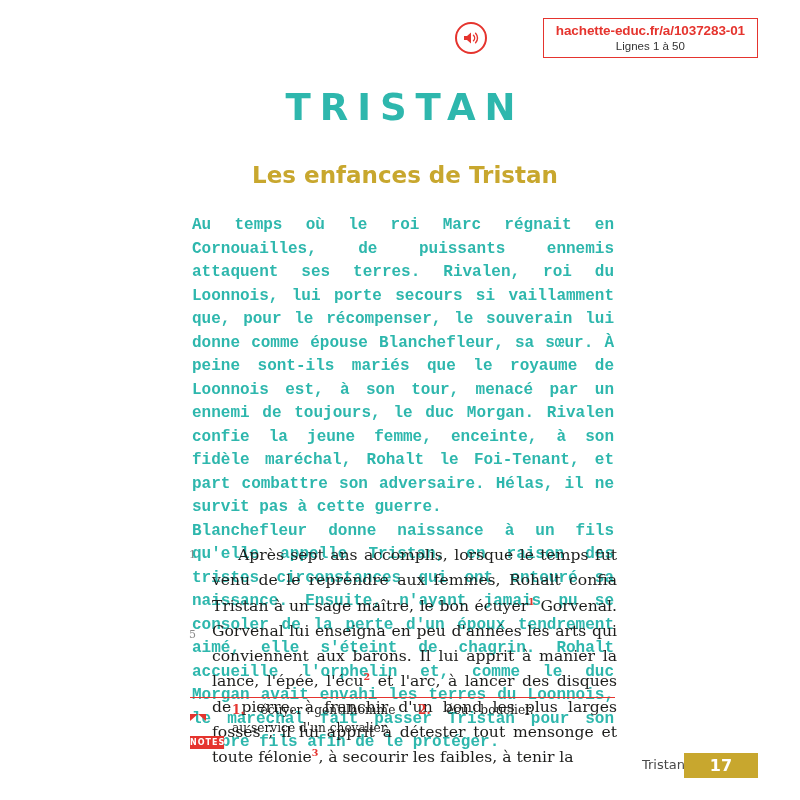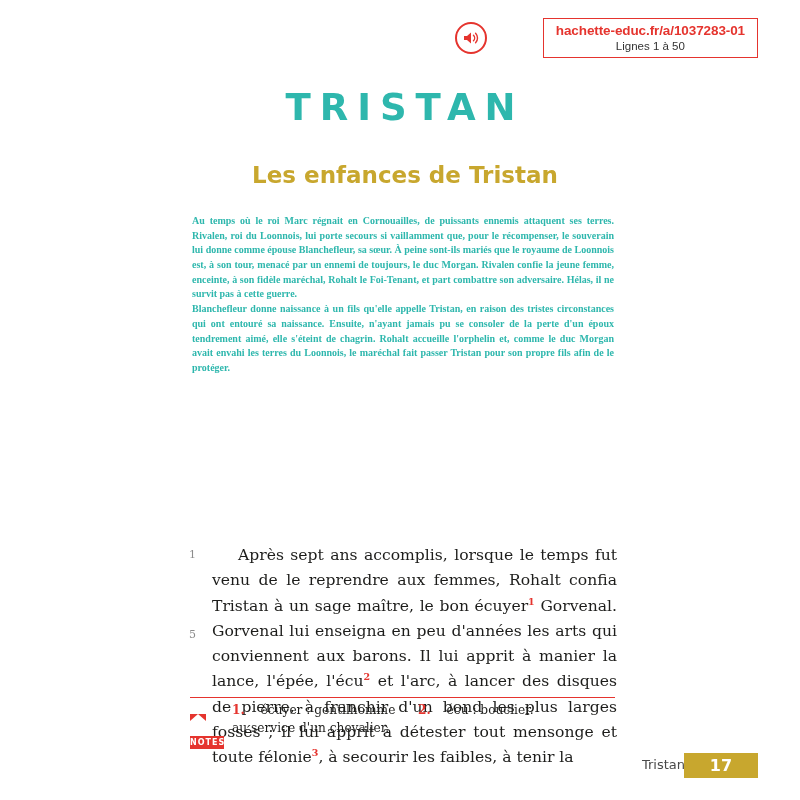--- a/index.html
+++ b/index.html
@@ -90,25 +90,25 @@
     font-family: "DejaVu Sans", sans-serif;
   }
 
   
   .intro {
     position: absolute;
     left: 192px;
     top: 214px;
     width: 422px;
     color: #2eb7ad;
-    font-size: 10px;
+    font-size: 16px;
     font-weight: bold;
     line-height: 1.47;
     text-align: justify;
-    font-family: Liberation Serif, serif;
+    font-family: Liberation Mono, monospace;
   }
   .intro p { margin: 0; }
 
   
   .body-text {
     position: absolute;
     left: 212px;
     top: 543px;
     width: 405px;
     color: #1d1d1b;

